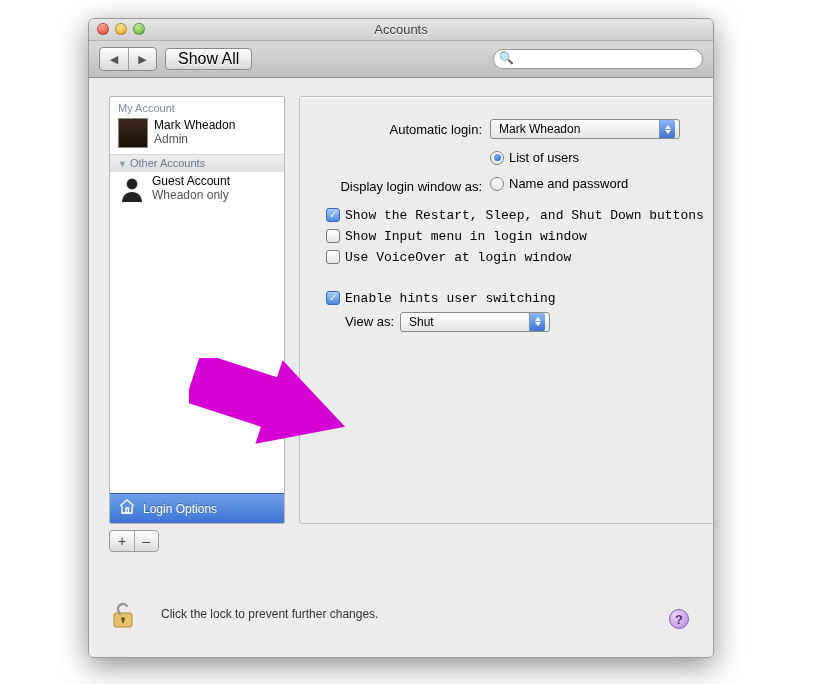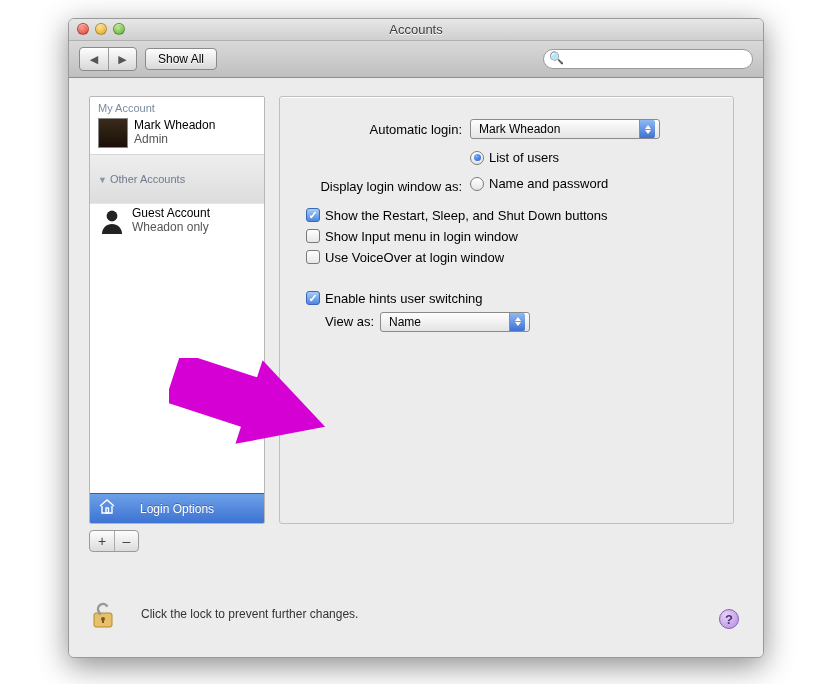--- a/index.html
+++ b/index.html
@@ -9,23 +9,23 @@
     width: 840px;
     height: 684px;
     background: #fff;
     font-family: "Lucida Grande", "Helvetica Neue", Arial, sans-serif;
     font-size: 13px;
     color: #000;
     position: relative;
   }
   .window {
     position: absolute;
-    left: 68px;
+    left: 88px;
     top: 18px;
-    width: 696px;
+    width: 626px;
     height: 640px;
     background: #ececec;
     border: 1px solid #9a9a9a;
     border-radius: 6px;
     box-shadow: 0 8px 30px rgba(0,0,0,0.45);
     overflow: hidden;
   }
   .titlebar {
     height: 22px;
     background: linear-gradient(#e7e7e7,#cfcfcf);
@@ -75,21 +75,21 @@
     font-size: 11px;
     color: #555;
     cursor: default;
   }
   .seg button + button { border-left: 1px solid #9a9a9a; }
   .btn {
     height: 22px;
     border: 1px solid #8a8a8a;
     border-radius: 4px;
     background: linear-gradient(#fdfdfd,#d8d8d8);
-    font-size: 12px;
+    font-size: 16px;
     padding: 0 12px;
     cursor: default;
     text-shadow: 0 1px 0 #fff;
   }
   .searchwrap {
     margin-left: auto;
     position: relative;
   }
   .searchwrap input {
     height: 20px;
@@ -139,34 +139,34 @@
     border: 1px solid #888;
     display: inline-block;
   }
   .avatar.dark { background: linear-gradient(#3a2a1a,#1a0f08); }
   .acct-name { font-size: 12px; line-height: 14px; }
   .acct-sub { font-size: 12px; color: #555; }
   .divider {
     background: linear-gradient(#eee,#ddd);
     color: #6d7b8d;
     font-size: 11px;
-    padding: 18px 8px;
+    padding: 2px 8px;
     border-top: 1px solid #d5d5d5;
     border-bottom: 1px solid #e5e5e5;
   }
   .divider .tri { font-size: 9px; color: #8a97a8; margin-right: 3px; }
   .login-opts {
     position: absolute;
     left: 0; right: 0; bottom: 0;
     height: 30px;
     background: linear-gradient(#6ea0e8,#3d73d3);
     color: #fff;
     display: flex; align-items: center;
     padding: 0 8px;
-    gap: 24px;
+    gap: 7px;
     font-size: 12px;
     text-shadow: 0 -1px 0 rgba(0,0,0,0.3);
     border-top: 1px solid #2f5fb0;
   }
 
   .plusminus {
     position: absolute;
     left: 20px; top: 452px;
     display: inline-flex;
     border: 1px solid #9a9a9a;
@@ -250,21 +250,21 @@
   }
   .chk.on {
     background: linear-gradient(#a8cdfb,#4d86e0);
     border-color: #3a67b6;
   }
   .chk.on::after {
     content: "✓"; color: #fff; font-size: 11px; line-height: 11px;
     font-weight: bold;
   }
   .options-block { margin-left: 26px; }
-  .options-block .check { display:flex; margin: 6px 0; }
+  .options-block .check { display:flex; margin: 6px 0; font-family: Liberation Mono, monospace; }
 
   .footer-row {
     position: absolute;
     left: 20px; bottom: 28px;
     display: flex; align-items: center; gap: 24px;
     font-size: 12px; color: #333;
   }
   .lock {
     width: 28px; height: 30px;
     display: inline-block;
@@ -399,21 +399,21 @@
       </div>
 
       <div class="options-block" style="margin-top:26px">
         <label class="check">
           <span class="chk on"></span>
           <span>Enable hints user switching</span>
         </label>
         <div class="row" style="margin:6px 0 0 0">
           <div style="width:74px; text-align:right; padding-right:6px">View as:</div>
           <div class="drop" style="width:150px">
-            <span>Name</span>
+            <span>Shut</span>
             <span style="flex:1"></span>
             <span class="cap">
                 <span class="t"></span>
                 <span class="b"></span>
               </span>
           </div>
         </div>
       </div>
 
     </div>

